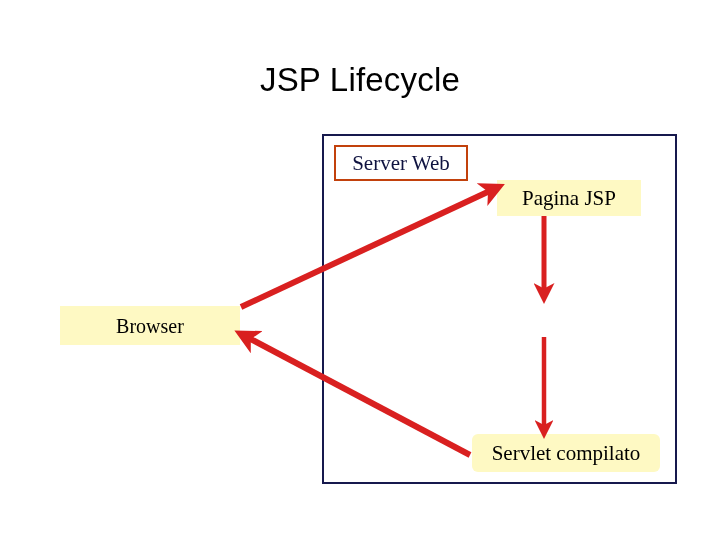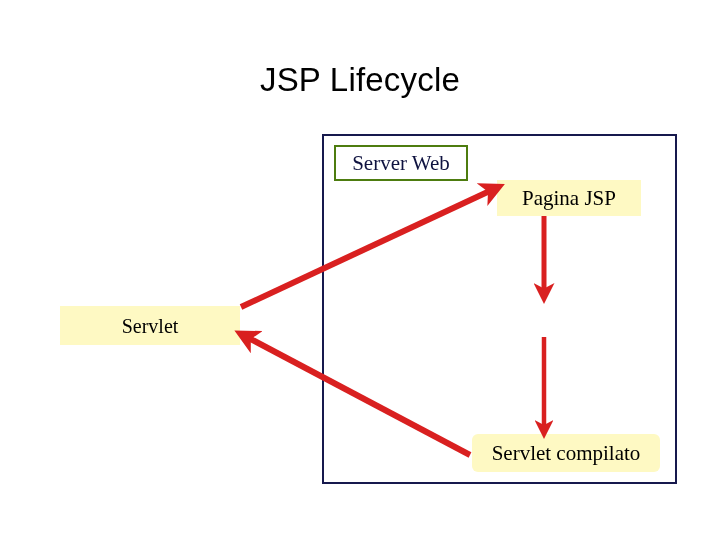--- a/index.html
+++ b/index.html
@@ -56,21 +56,21 @@
     font-family: "Liberation Serif", "DejaVu Serif", serif;
     line-height: 1;
     white-space: nowrap;
   }
   .node-cyan {
     background: #fef9c3;
     border: none;
   }
   .node-white {
     background: #ffffff;
-    border: 2px solid #4d7c0f;
+    border: 2px solid #c2410c;
     color: #0f1340;
   }
 
   #box-server-web {
     left: 334px;
     top: 145px;
     width: 134px;
     height: 36px;
     font-size: 21px;
   }
@@ -125,21 +125,21 @@
 
   <div id="box-server-web" class="node-box node-white">
     <span>Server Web</span>
   </div>
 
   <div id="box-pagina-jsp" class="node-box node-cyan">
     <span>Pagina JSP</span>
   </div>
 
   <div id="box-browser" class="node-box node-cyan">
-    <span>Servlet</span>
+    <span>Browser</span>
   </div>
 
 
   <div id="box-servlet-compilato" class="node-box node-cyan">
     <span>Servlet compilato</span>
   </div>
 
   <svg id="arrow-layer" viewBox="0 0 720 540" width="720" height="540">
     <defs>
       <marker id="ah" markerWidth="4.2" markerHeight="4.2" refX="2.2" refY="2.1" orient="auto" markerUnits="strokeWidth">

